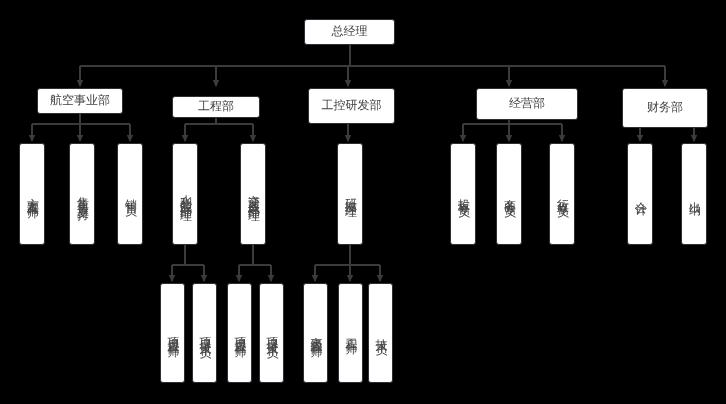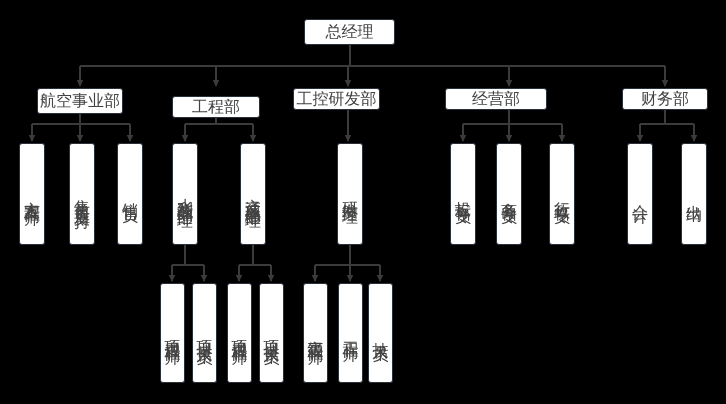--- a/index.html
+++ b/index.html
@@ -9,25 +9,26 @@
   .node{
     position:absolute;
     box-sizing:border-box;
     background:#ffffff;
     border:1.5px solid #293039;
     border-radius:3px;
     display:flex;
     align-items:center;
     justify-content:center;
     color:#424242;
-    font-size:16px;
+    font-size:12px;
     line-height:1;
     text-align:center;
     cursor:default;
     user-select:none;
+    font-family:Liberation Mono, monospace;
   }
   .v{
     writing-mode:vertical-rl;
     text-orientation:upright;
     letter-spacing:2.5px;
   }
 </style>
 </head>
 <body>
 
@@ -95,23 +96,23 @@
       <path d="M315,265 V281" marker-end="url(#arw)"></path>
       <path d="M350,265 V281" marker-end="url(#arw)"></path>
       <path d="M380,265 V281" marker-end="url(#arw)"></path>
     </g>
   </svg>
 
   <div class="node" style="left:304px;top:19px;width:91px;height:26px">总经理</div>
 
   <div class="node" style="left:37px;top:88px;width:86px;height:26px">航空事业部</div>
   <div class="node" style="left:172px;top:96px;width:88px;height:22px">工程部</div>
-  <div class="node" style="left:293px;top:88px;width:87px;height:22px">工控研发部</div>
-  <div class="node" style="left:445px;top:88px;width:102px;height:22px">经营部</div>
-  <div class="node" style="left:622px;top:88px;width:86px;height:22px">财务部</div>
+  <div class="node" style="left:308px;top:88px;width:87px;height:36px">工控研发部</div>
+  <div class="node" style="left:476px;top:88px;width:102px;height:32px">经营部</div>
+  <div class="node" style="left:622px;top:88px;width:86px;height:40px">财务部</div>
 
   <div class="node v" style="left:19px;top:143px;width:26px;height:102px">方案工程师</div>
   <div class="node v" style="left:69px;top:143px;width:26px;height:102px">售前售后支持</div>
   <div class="node v" style="left:117px;top:143px;width:26px;height:102px">销售员</div>
 
   <div class="node v" style="left:172px;top:143px;width:26px;height:102px">水利能源部经理</div>
   <div class="node v" style="left:240px;top:143px;width:26px;height:102px">交通应急部经理</div>
 
   <div class="node v" style="left:337px;top:143px;width:26px;height:102px">研发经理</div>
 

